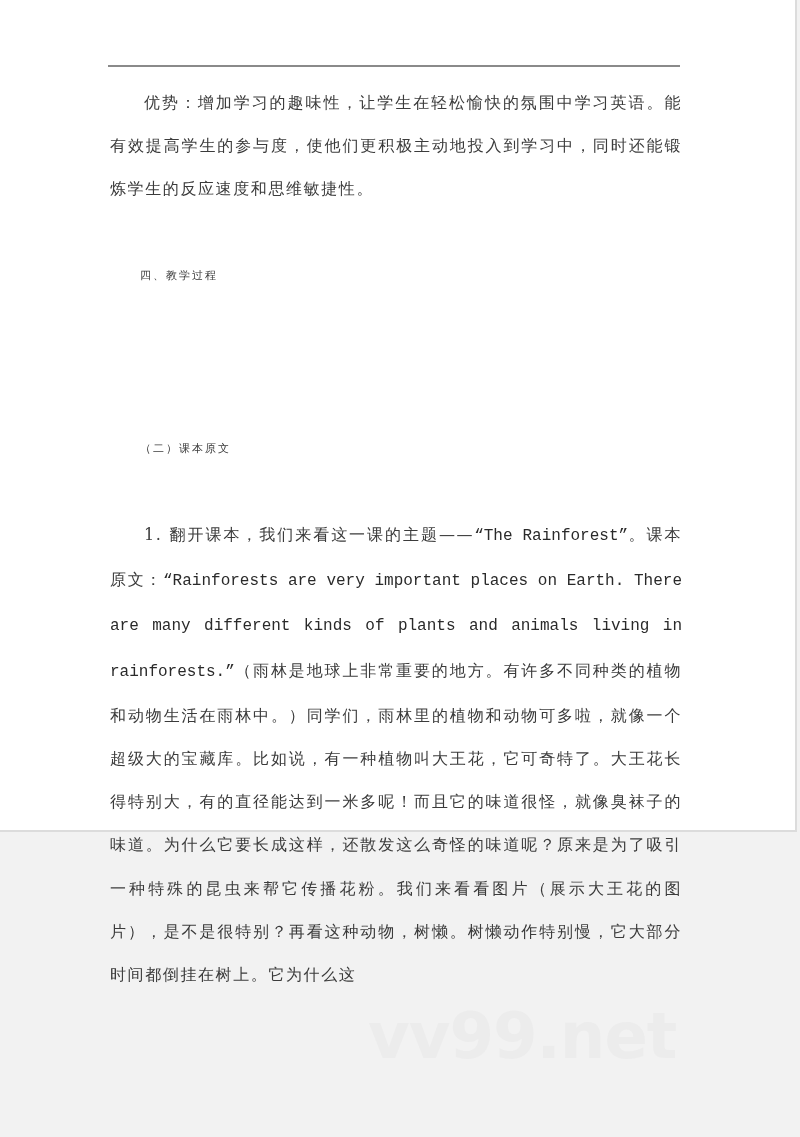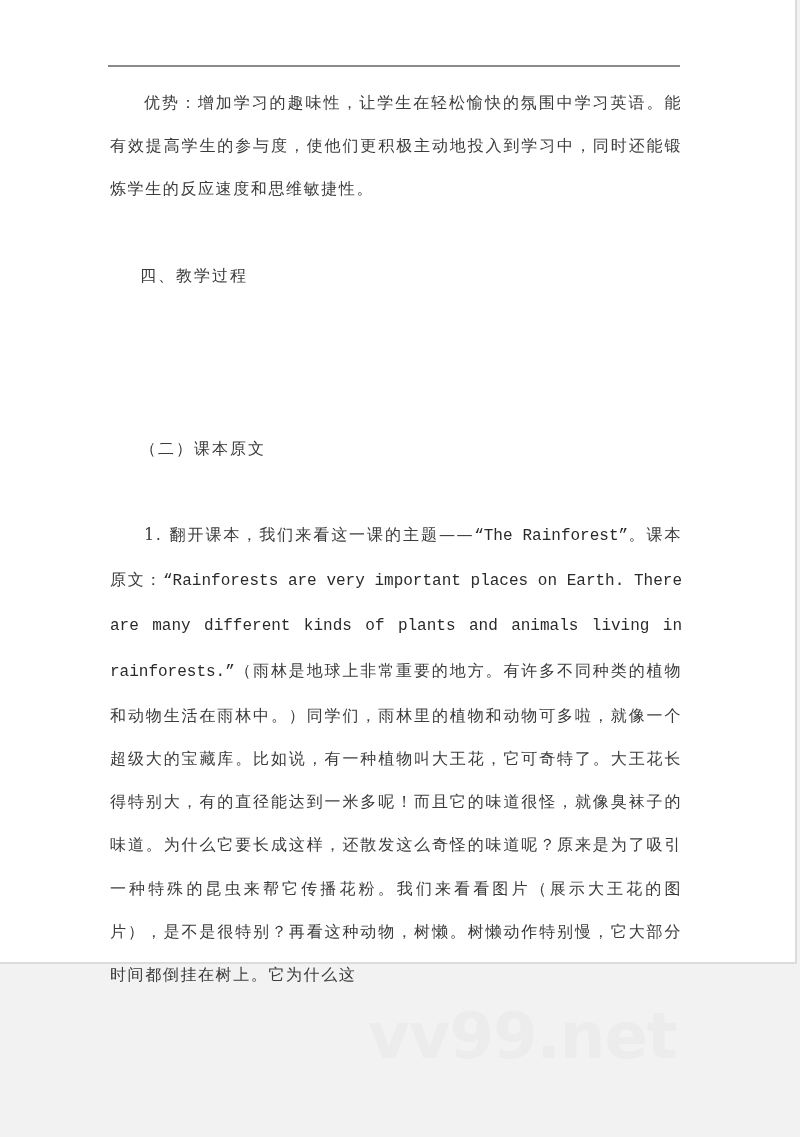--- a/index.html
+++ b/index.html
@@ -13,21 +13,21 @@
       position: relative;
       overflow: hidden;
       font-family: "DejaVu Serif", "Liberation Serif", serif;
       color: #3a3a3a;
     }
     .page {
       position: absolute;
       left: 0;
       top: 0;
       width: 797px;
-      height: 964px;
+      height: 832px;
       background: #ffffff;
       border-right: 2px solid #dcdcdc;
       border-bottom: 2px solid #dcdcdc;
       box-sizing: border-box;
     }
     .header-rule {
       position: absolute;
       left: 108px;
       top: 65px;
       width: 572px;
@@ -45,21 +45,21 @@
       font-size: 16px;
       line-height: 43.2px;
       letter-spacing: 1.6px;
       text-align: justify;
       text-align-last: left;
       color: #3b3b3b;
     }
     .indent { text-indent: 34px; }
     .heading {
       margin: 0;
-      font-size: 16px;
+      font-size: 11px;
       line-height: 43.2px;
       letter-spacing: 2px;
       padding-left: 30px;
       color: #3b3b3b;
     }
     .gap { height: 43.2px; }
     .en {
       font-family: Liberation Mono, monospace;
       letter-spacing: 0;
       color: #2a2a2a;

